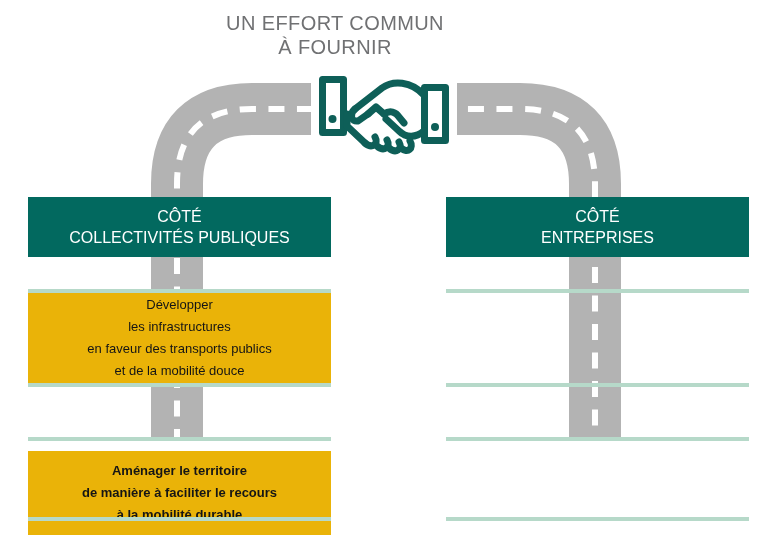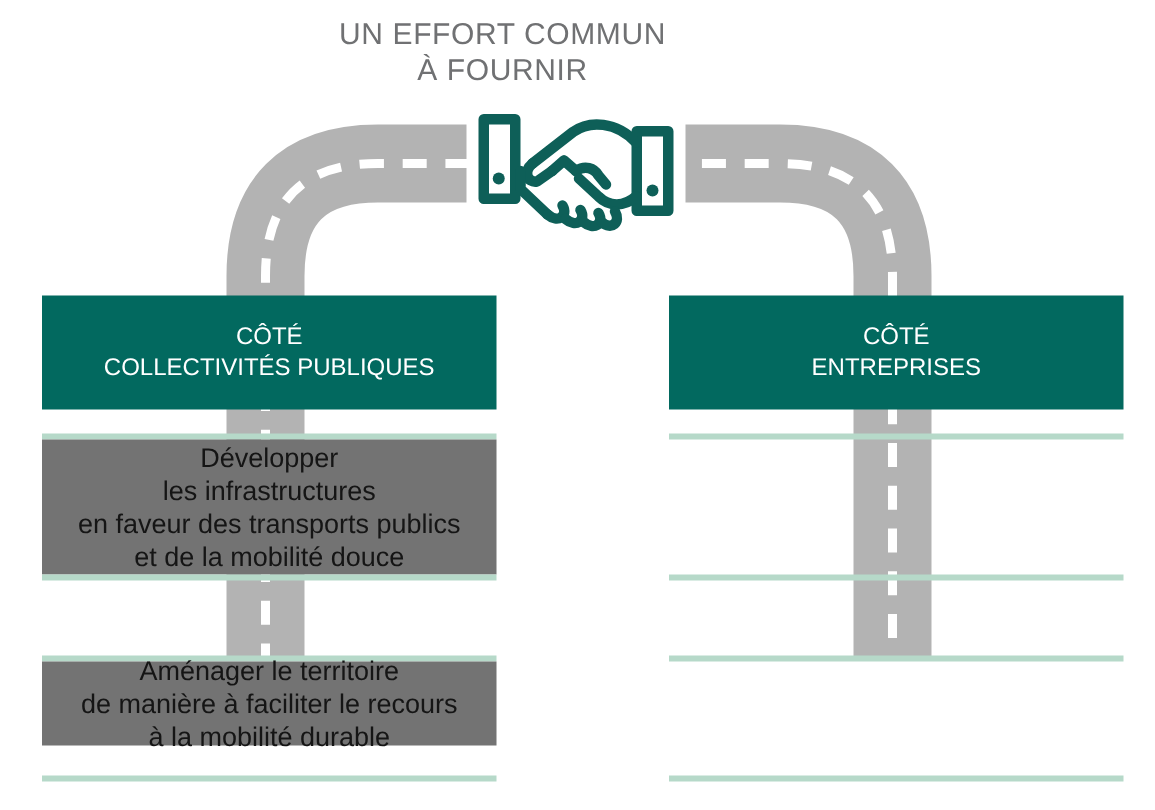--- a/index.html
+++ b/index.html
@@ -11,34 +11,34 @@
   .title{
     left:0;top:11px;width:670px;text-align:center;
     font-size:20px;line-height:24px;color:#707173;letter-spacing:.4px;
     white-space:pre-line;z-index:6;
   }
   svg.road-svg{left:0;top:0;z-index:1;}
   .hand-box{left:311px;top:64px;width:146px;height:112px;background:#fff;z-index:2;}
   svg.hand-svg{left:318px;top:76px;z-index:5;}
   .col{width:303px;z-index:3;}
   .col-header{
-    height:76px;top:197px;display:flex;align-items:center;justify-content:center;
+    height:60px;top:197px;display:flex;align-items:center;justify-content:center;
     text-align:center;color:#ffffff;font-size:16px;line-height:21px;
     white-space:pre-line;z-index:3;background:#02695f;
   }
   .col-left{left:28px;}
   .col-right{left:446px;}
   .rule{height:4px;background:#b6d9c9;width:303px;z-index:3;}
   .tblock{
     display:flex;align-items:center;justify-content:center;text-align:center;
-    color:#151515;font-size:18px;line-height:22px;white-space:pre;
-    background:#737373;z-index:3;overflow:visible;
+    color:#151515;font-size:13px;line-height:22px;white-space:pre;
+    background:#eab308;z-index:3;overflow:visible;
   }
   .r1{top:289px;} .r2{top:383px;} .r3{top:437px;} .r4{top:517px;}
-  .b1{top:293px;height:90px;} .b2{top:441px;height:56px;}
+  .b1{top:293px;height:90px;} .b2{top:451px;height:84px;font-weight:bold;}
 </style>
 </head>
 <body>
 
 <div class="stage">
 
   <svg class="road-svg abs" width="770" height="540" viewBox="0 0 770 540">
     <path d="M 177 439 L 177 184 Q 177 109 252 109 L 520 109 Q 595 109 595 184 L 595 439" fill="none" stroke-width="52" stroke="#b3b3b3"></path>
     <path d="M 177 439 L 177 184 Q 177 109 252 109 L 520 109 Q 595 109 595 184 L 595 439" fill="none" stroke-width="6" stroke-dasharray="16 12.5" stroke-dashoffset="6" stroke="#ffffff"></path>
   </svg>

